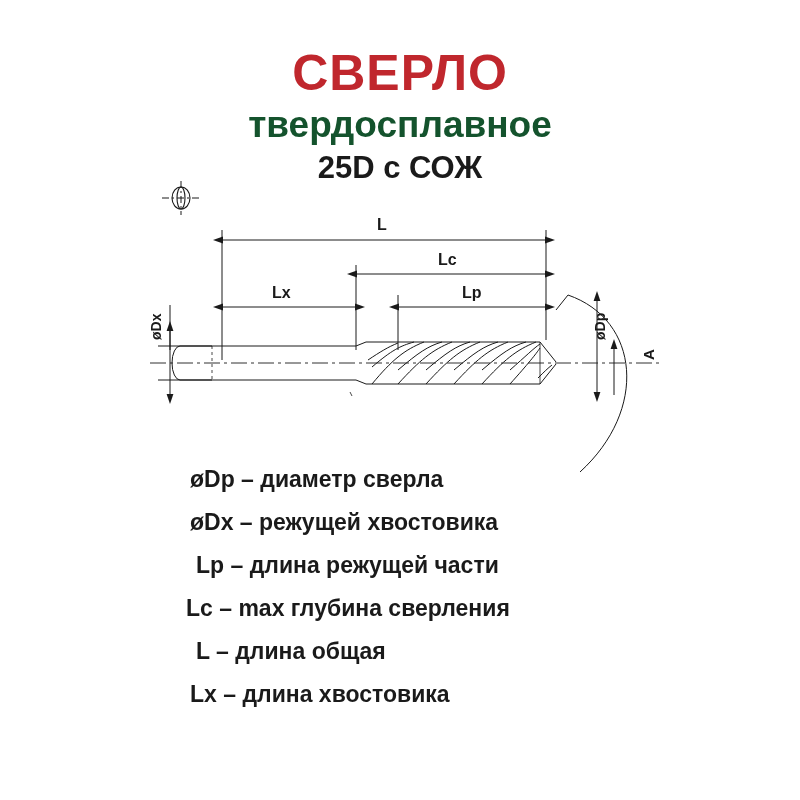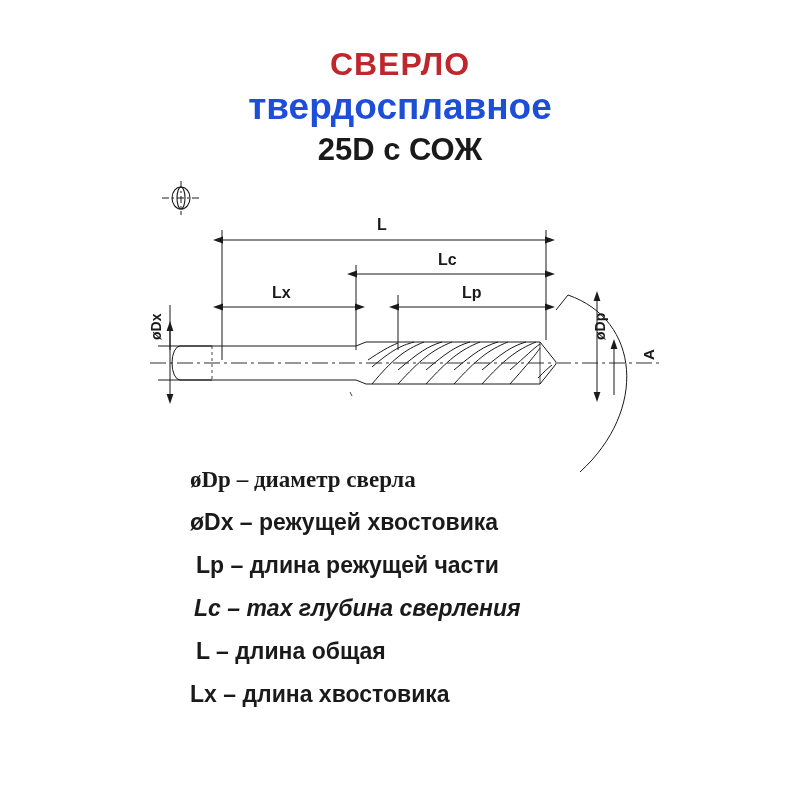--- a/index.html
+++ b/index.html
@@ -22,30 +22,30 @@
 
   
   .title-block {
     position: absolute;
     top: 48px;
     left: 0;
     width: 800px;
     text-align: center;
   }
   .title-main {
-    font-size: 32px;
+    font-size: 50px;
     font-weight: bold;
     letter-spacing: 1px;
     color: #c0272d;
     line-height: 1.0;
   }
   .title-sub1 {
     font-size: 37px;
     font-weight: bold;
-    color: #1d4ed8;
+    color: #14532d;
     line-height: 1.15;
     margin-top: 6px;
   }
   .title-sub2 {
     font-size: 31px;
     font-weight: bold;
     color: #1a1a1a;
     line-height: 1.2;
     margin-top: 2px;
   }
@@ -93,24 +93,24 @@
     line-height: 1.0;
     margin-bottom: 20px;
     white-space: nowrap;
   }
   .legend-row .sym {
     font-weight: bold;
   }
   .legend-row .desc {
     font-weight: bold;
   }
-  .r1 { margin-left: 4px; font-family: Liberation Serif, serif; }
+  .r1 { margin-left: 4px; }
   .r2 { margin-left: 4px; }
   .r3 { margin-left: 10px; }
-  .r4 { margin-left: 8px; font-style: italic; }
+  .r4 { margin-left: 0px; }
   .r5 { margin-left: 4px; }
   .r6 { margin-left: 10px; }
 </style>
 </head>
 <body>
 
 <div class="page">
 
   <div class="title-block">
     <div class="title-main" style="color: rgb(192, 39, 45);">СВЕРЛО</div>

